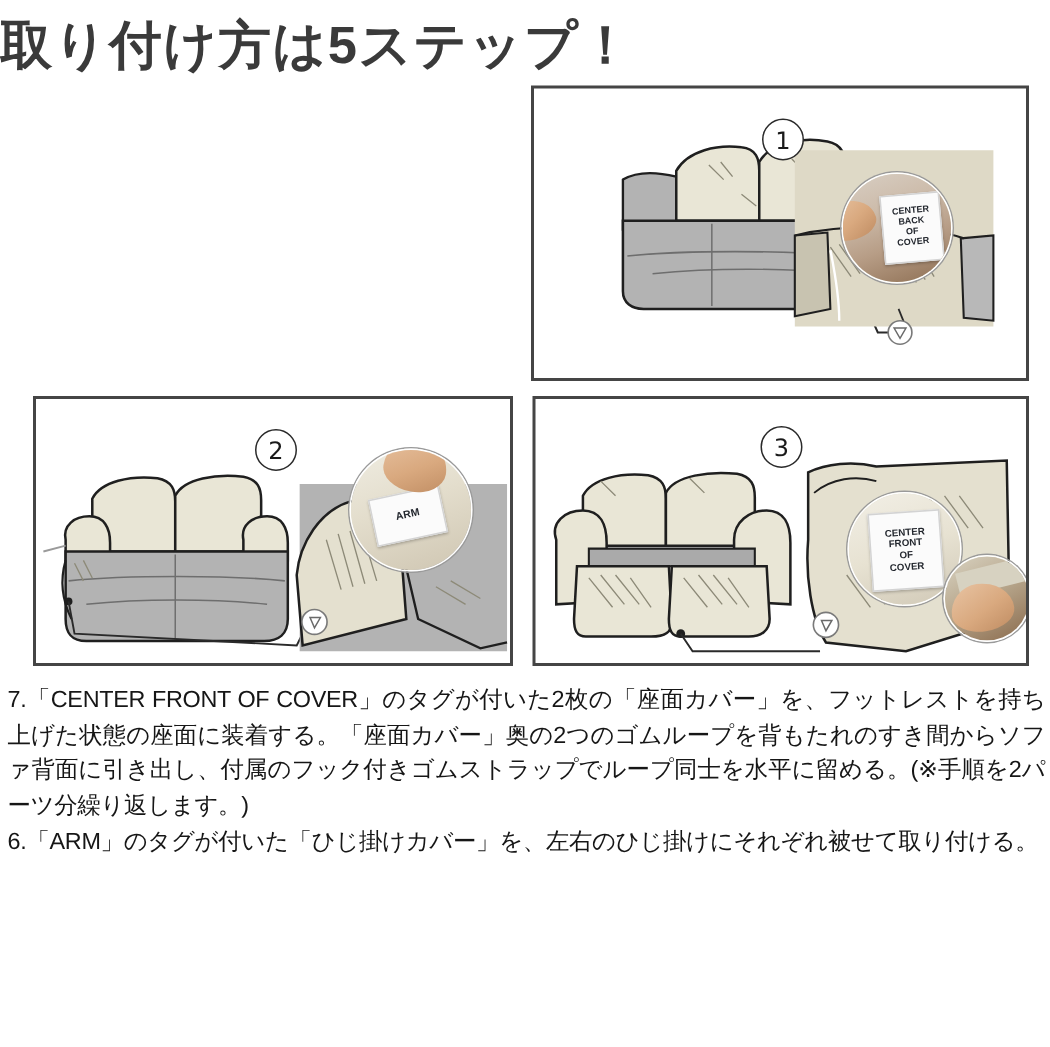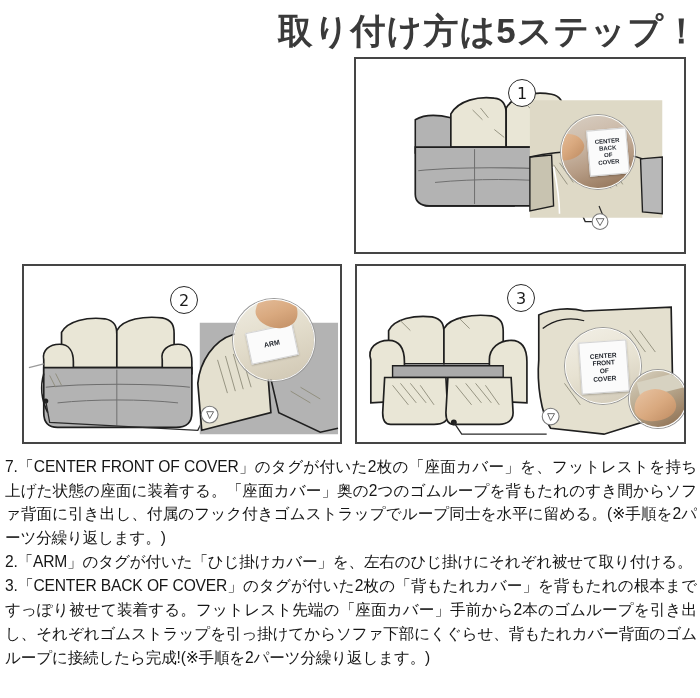--- a/index.html
+++ b/index.html
@@ -18,21 +18,21 @@
 
   
   #title-bar {
     position: absolute;
     left: 0;
     top: 6px;
     width: 700px;
     height: 48px;
     display: flex;
     align-items: center;
-    justify-content: flex-end;
+    justify-content: flex-start;
   }
   #title-text {
     font-size: 35px;
     font-weight: bold;
     color: #3a3a3a;
     letter-spacing: 1px;
     line-height: 1;
     white-space: nowrap;
   }
 
@@ -273,15 +273,14 @@
 
   <div class="loupe" style="left:272px;top:104px;width:56px;height:56px;">
     <div class="loupe-bg" style="background:linear-gradient(150deg,#d9d3c2 0%,#b9a98f 45%,#8a6a4c 100%);"></div>
     <div class="hand" style="left:4px;top:18px;width:42px;height:32px;transform:rotate(-8deg);"></div>
     <div style="position:absolute;left:8px;top:6px;width:44px;height:16px;background:#d7d2c1;transform:rotate(-14deg);"></div>
   </div>
 </div>
 
 <div id="instructions">
   <p>7.「CENTER FRONT OF COVER」のタグが付いた2枚の「座面カバー」を、フットレストを持ち上げた状態の座面に装着する。「座面カバー」奥の2つのゴムループを背もたれのすき間からソファ背面に引き出し、付属のフック付きゴムストラップでループ同士を水平に留める。(※手順を2パーツ分繰り返します。)</p>
-  <p>2.「ARM」のタグが付いた「ひじ掛けカバー」を、左右のひじ掛けにそれぞれ被せて取り付ける。</p>
-  <p>3.「CENTER BACK OF COVER」のタグが付いた2枚の「背もたれカバー」を背もたれの根本まですっぽり被せて装着する。フットレスト先端の「座面カバー」手前から2本のゴムループを引き出し、それぞれゴムストラップを引っ掛けてからソファ下部にくぐらせ、背もたれカバー背面のゴムループに接続したら完成!(※手順を2パーツ分繰り返します。)</p>
+  <p>6.「ARM」のタグが付いた「ひじ掛けカバー」を、左右のひじ掛けにそれぞれ被せて取り付ける。</p>
 </div>
 
 </body></html>

